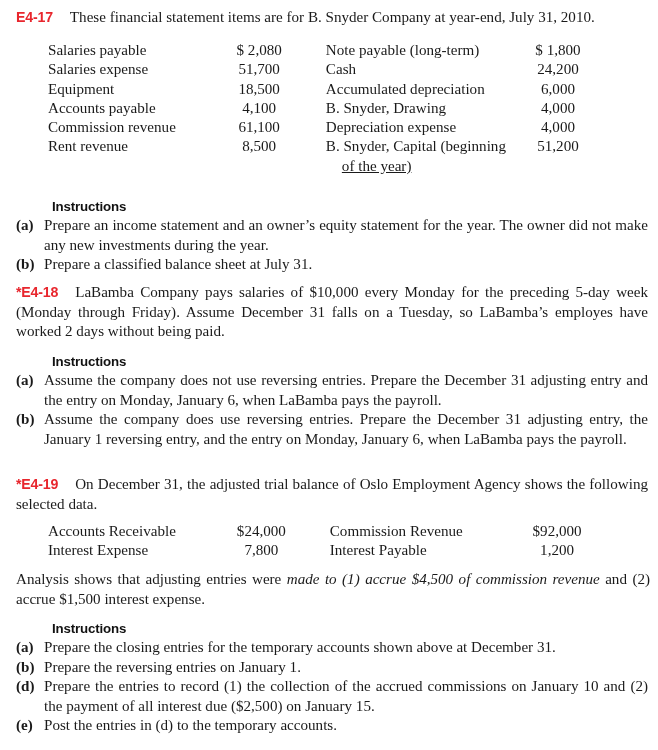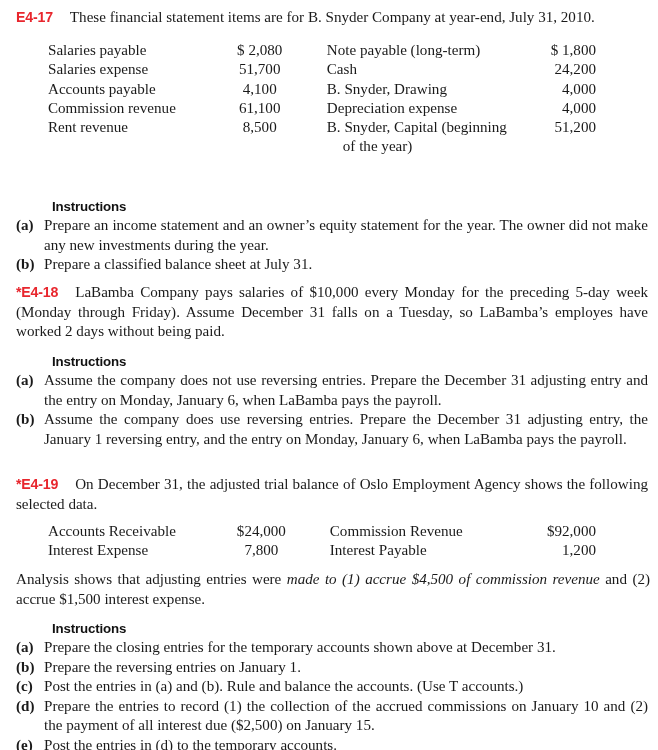--- a/index.html
+++ b/index.html
@@ -55,23 +55,23 @@
   }
   .acct-table td {
     padding: 0;
     vertical-align: top;
     white-space: nowrap;
   }
   .col-name-l { width: 185px; padding-left: 2px !important; }
   .col-val-l  { width: 100px; text-align: center; padding-right: 0 !important; }
   .col-spacer { width: 34px; }
   .col-name-r { width: 208px; }
-  .col-val-r  { width: 88px; text-align: right; }
+  .col-val-r  { width: 88px; text-align: center; }
   .wrapname { white-space: normal !important; }
-  .contline { display: block; padding-left: 16px; }
+  .contline { display: block; padding-left: 16px; text-decoration: underline; }
 
   
   .instr-head {
     position: absolute;
     left: 16px;
     font-family: "Liberation Sans", "DejaVu Sans", sans-serif;
     font-weight: bold;
     font-size: 13.3px;
     letter-spacing: -0.15px;
     color: #111111;
@@ -136,20 +136,27 @@
         <td class="col-val-r">$  1,800</td>
       </tr>
       <tr>
         <td class="col-name-l">Salaries expense</td>
         <td class="col-val-l">51,700</td>
         <td class="col-spacer"></td>
         <td class="col-name-r">Cash</td>
         <td class="col-val-r">24,200</td>
       </tr>
       <tr>
+        <td class="col-name-l">Equipment</td>
+        <td class="col-val-l">18,500</td>
+        <td class="col-spacer"></td>
+        <td class="col-name-r">Accumulated depreciation</td>
+        <td class="col-val-r">6,000</td>
+      </tr>
+      <tr>
         <td class="col-name-l">Accounts payable</td>
         <td class="col-val-l">4,100</td>
         <td class="col-spacer"></td>
         <td class="col-name-r">B. Snyder, Drawing</td>
         <td class="col-val-r">4,000</td>
       </tr>
       <tr>
         <td class="col-name-l">Commission revenue</td>
         <td class="col-val-l">61,100</td>
         <td class="col-spacer"></td>
@@ -210,18 +217,17 @@
   </table>
 
   <p class="plain-para" style="top:570px;">
     <span>Analysis shows that adjusting entries were </span><span class="ital">made to (1) accrue $4,500 of commission revenue</span><span> and (2) accrue $1,500 interest expense.</span>
   </p>
 
   <div class="instr-head" style="top:621px;">Instructions</div>
   <ol class="instr-list" style="top:638px;">
     <li><span class="mk">(a)</span><span class="body">Prepare the closing entries for the temporary accounts shown above at December 31.</span></li>
     <li><span class="mk">(b)</span><span class="body">Prepare the reversing entries on January 1.</span></li>
-    <li><span class="mk">(c)</span><span class="body">Post the entries in (a) and (b). Rule and balance the accounts. (Use T accounts.)</span></li>
     <li><span class="mk">(d)</span><span class="body">Prepare the entries to record (1) the collection of the accrued commissions on January 10 and (2) the payment of all interest due ($2,500) on January 15.</span></li>
     <li><span class="mk">(e)</span><span class="body">Post the entries in (d) to the temporary accounts.</span></li>
   </ol>
 
 </div>
 
 </body></html>

